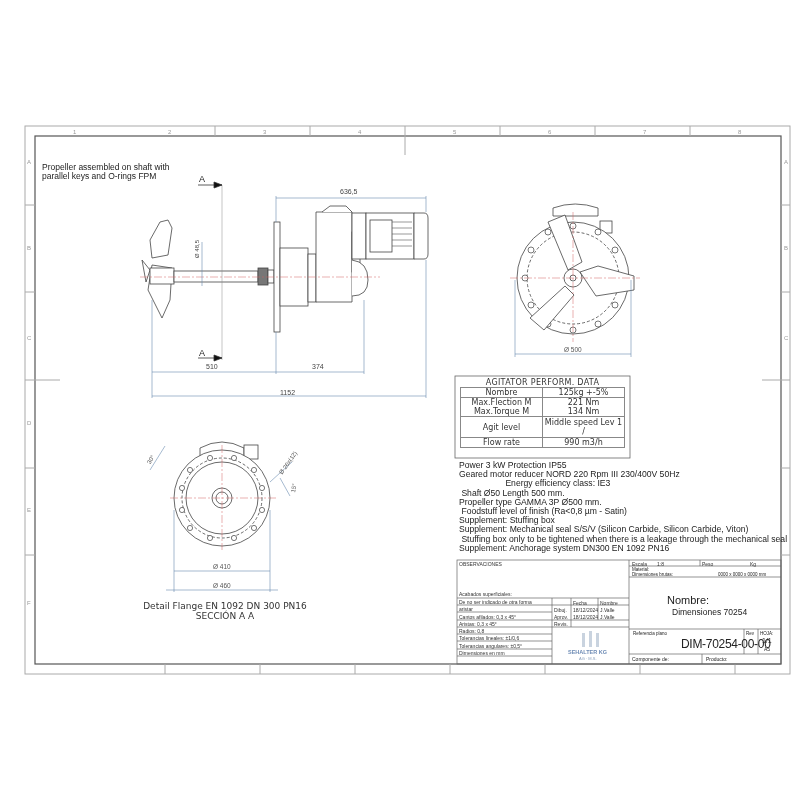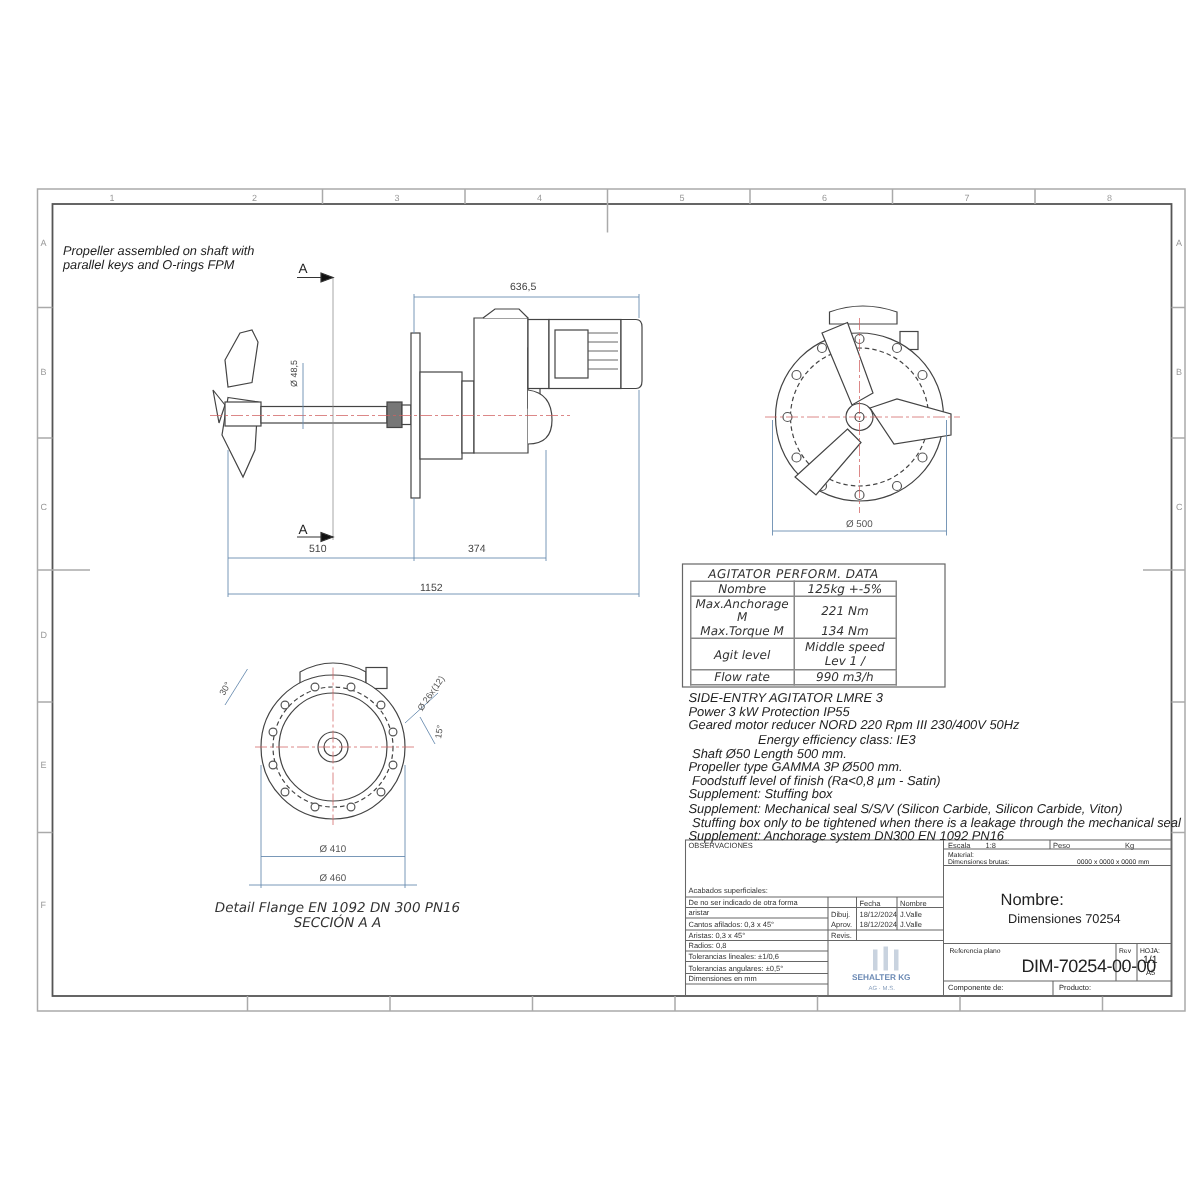--- a/index.html
+++ b/index.html
@@ -1,22 +1,22 @@
 <!DOCTYPE html>
 <html><head>
 <meta charset="utf-8">
 <style>
   html,body{margin:0;padding:0;background:#fff;}
   body{width:800px;height:800px;position:relative;overflow:hidden;font-family:"Liberation Sans",sans-serif;color:#222;}
-  .abs{position:absolute;font-style:italic;}
+  .abs{position:absolute;}
   svg{position:absolute;left:0;top:0;}
   .txt{position:absolute;white-space:nowrap;font-family:"Liberation Sans",sans-serif;color:#222;}
   .note{font-size:8.5px;line-height:9px;}
   .spec{font-size:8.6px;line-height:9.2px;}
-  .perf{position:absolute;left:460px;top:378px;width:138px;border-collapse:collapse;font-family:"DejaVu Sans",sans-serif;font-size:8px;color:#333;font-style:italic;}
+  .perf{position:absolute;left:460px;top:378px;width:165px;border-collapse:collapse;font-family:"DejaVu Sans",sans-serif;font-size:8px;color:#333;}
   .perf td,.perf th{border:1px solid #888;text-align:center;padding:0;line-height:9px;font-weight:normal;}
   .perf th{border:none;border-bottom:1px solid #888;letter-spacing:0.3px;}
   .tb{font-size:5px;color:#333;}
   .caption{font-family:"DejaVu Sans",sans-serif;font-size:9px;color:#333;text-align:center;line-height:10px;}
 </style>
 </head>
 <body>
 
 <svg width="800" height="800" viewBox="0 0 800 800">
 
@@ -261,40 +261,39 @@
 <table class="perf">
   <tbody>
       <tr>
         <th colspan="2">AGITATOR PERFORM. DATA</th>
       </tr>
   <tr>
         <td style="width:50%;">Nombre</td>
         <td>125kg +-5%</td>
       </tr>
   <tr>
-        <td style="border-bottom:none;">Max.Anchorage M</td>
+        <td style="border-bottom:none;">Max.Flection M</td>
         <td style="border-bottom:none;">221 Nm</td>
       </tr>
   <tr>
         <td style="border-top:none;">Max.Torque M</td>
         <td style="border-top:none;">134 Nm</td>
       </tr>
   <tr>
         <td style="height:20px;">Agit level</td>
         <td>Middle speed Lev 1 /</td>
       </tr>
   <tr>
         <td>Flow rate</td>
         <td>990 m3/h</td>
       </tr>
 </tbody>
   </table>
 
 <div class="txt spec abs" style="left:459px;top:461px;">
-  <div>SIDE-ENTRY AGITATOR LMRE 3</div>
   <div>Power 3 kW Protection IP55</div>
   <div>Geared motor reducer NORD 220 Rpm III 230/400V 50Hz</div>
   <div style="white-space:pre;margin-left:44px;"> Energy efficiency class: IE3</div>
   <div style="white-space:pre;"> Shaft Ø50 Length 500 mm.</div>
   <div>Propeller type GAMMA 3P Ø500 mm.</div>
   <div style="white-space:pre;"> Foodstuff level of finish (Ra&lt;0,8 µm - Satin)</div>
   <div>Supplement: Stuffing box</div>
   <div>Supplement: Mechanical seal S/S/V (Silicon Carbide, Silicon Carbide, Viton)</div>
   <div style="white-space:pre;"> Stuffing box only to be tightened when there is a leakage through the mechanical seal</div>
   <div>Supplement: Anchorage system DN300 EN 1092 PN16</div>

